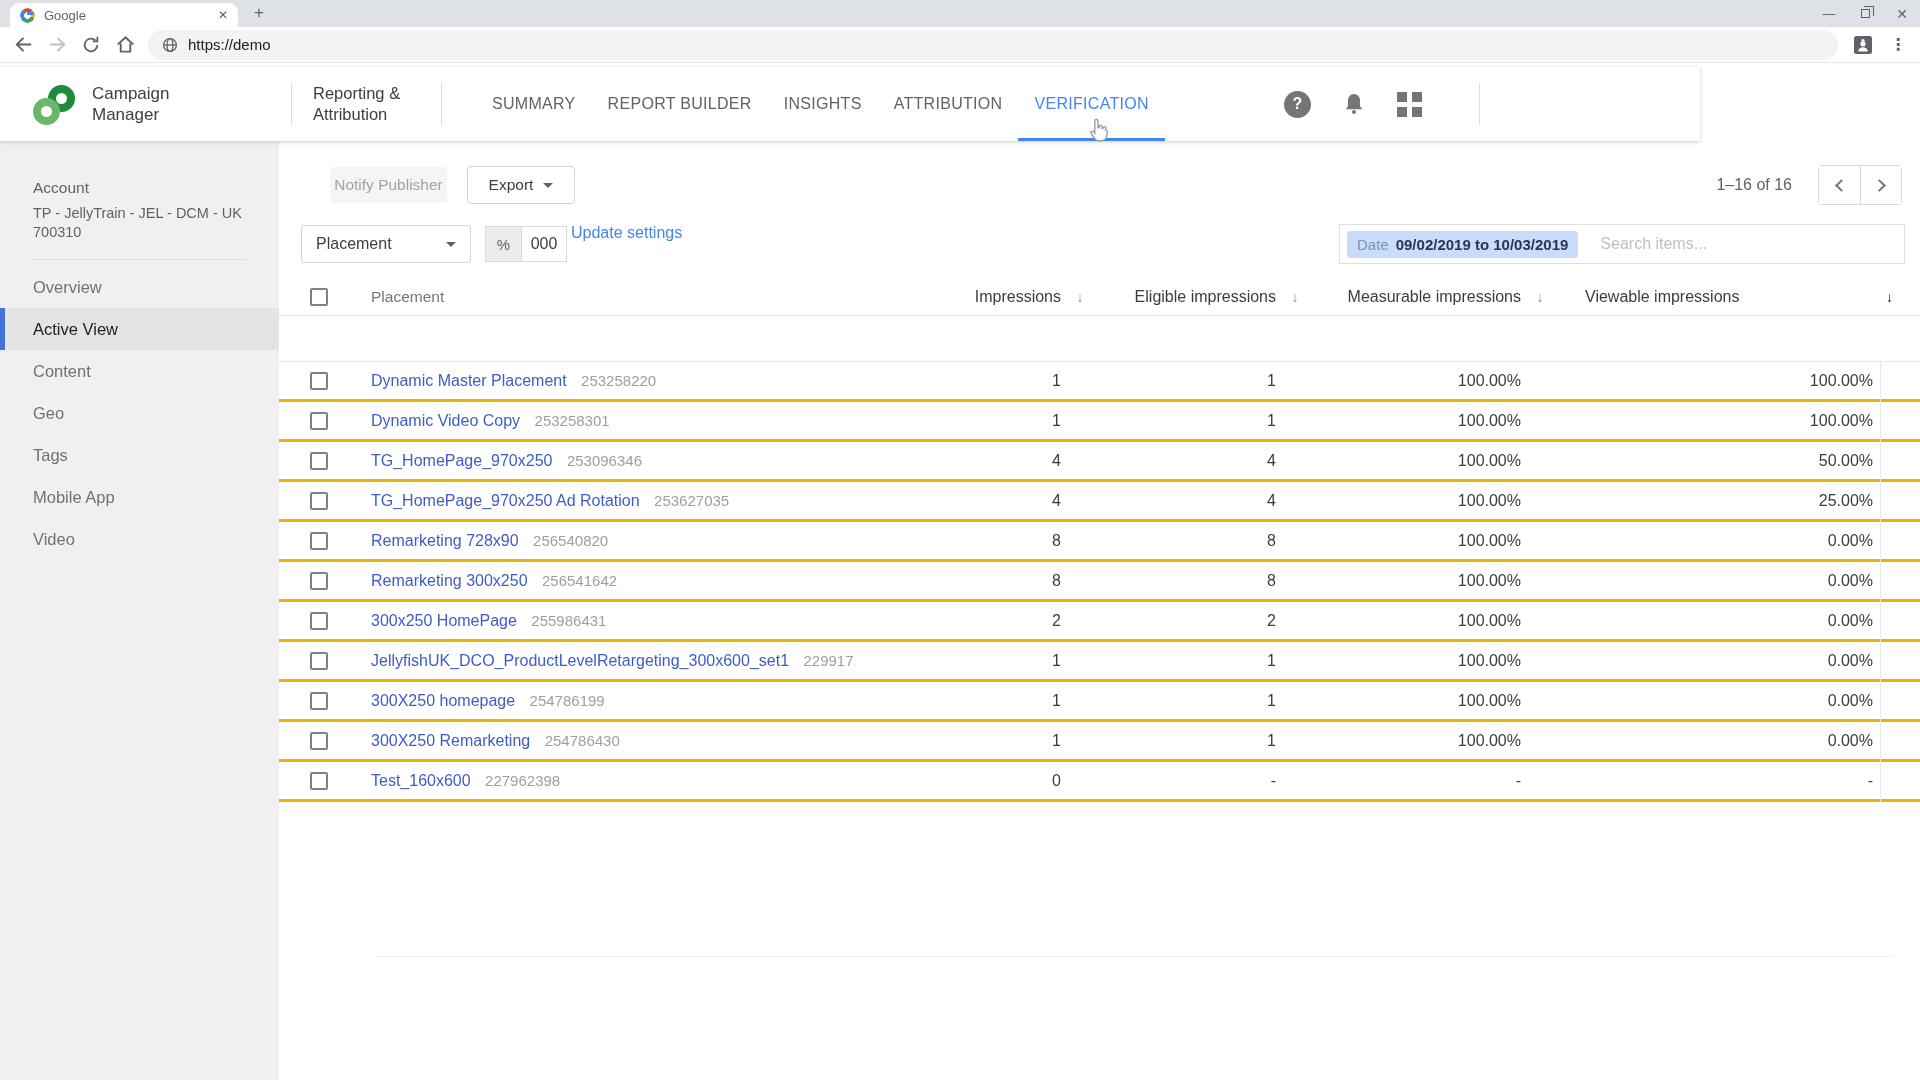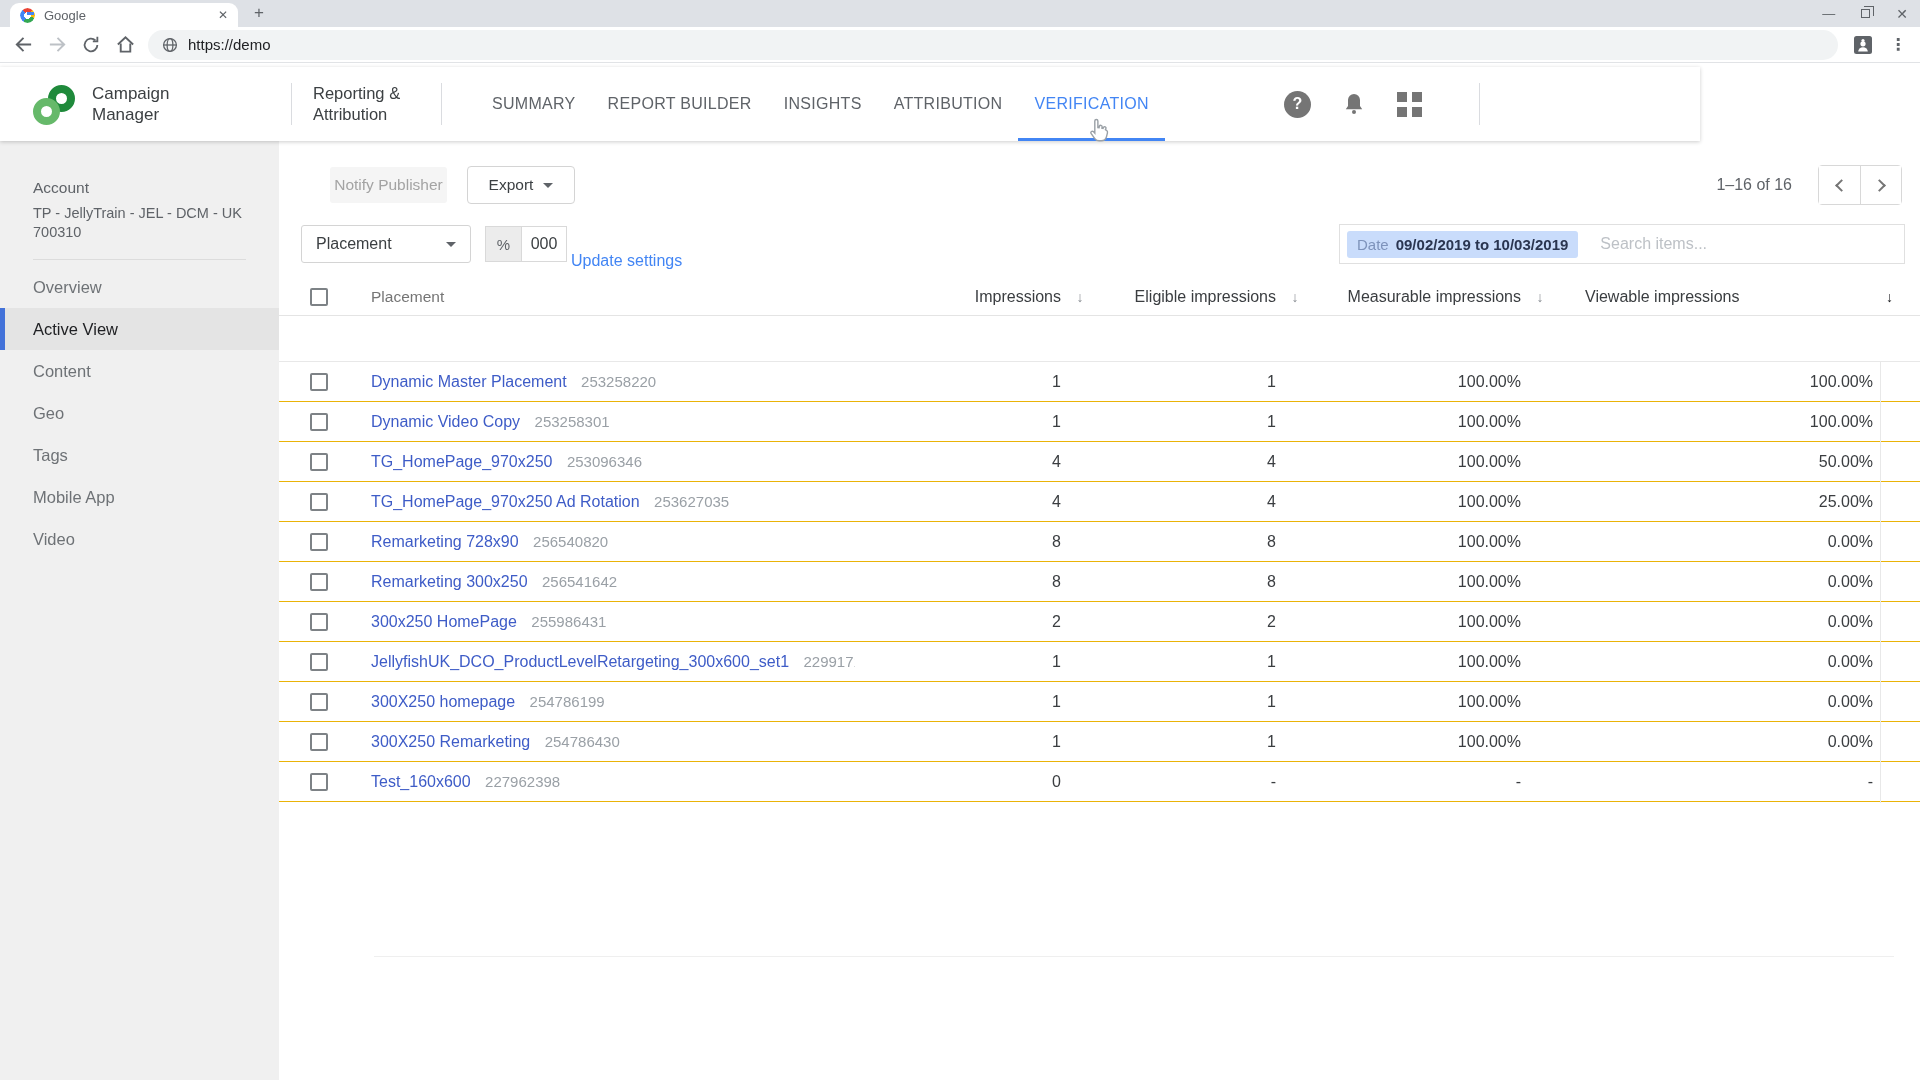--- a/index.html
+++ b/index.html
@@ -84,21 +84,21 @@
 
   .filters { position:absolute; top:83px; left:0; right:0; height:40px; }
   .dim-select { position:absolute; left:22px; top:1px; width:170px; height:38px; border:1px solid #d4d4d4;
     border-radius:3px; background:#fff; display:flex; align-items:center; padding:0 14px; font-size:16px; color:#3c4043; }
   .dim-select .caret { margin-left:auto; }
   .pct-group { position:absolute; left:206px; top:2px; height:36px; display:flex; }
   .pct-label { width:37px; background:#ececec; border:1px solid #d9d9d9; display:flex; align-items:center;
     justify-content:center; font-size:15px; color:#5f6368; }
   .pct-value { width:45px; background:#fff; border:1px solid #d9d9d9; border-left:none; display:flex;
     align-items:center; justify-content:center; font-size:16px; color:#3c4043; }
-  .update-link { position:absolute; left:292px; top:28px; font-size:16px; color:#4285f4; cursor:pointer; }
+  .update-link { position:absolute; left:292px; top:0; font-size:16px; color:#4285f4; cursor:pointer; }
   .search-box { position:absolute; right:15px; top:0; width:566px; height:40px; border:1px solid #e0e0e0;
     background:#fff; display:flex; align-items:center; padding-left:7px; }
   .date-chip { background:#c9dcfb; border-radius:3px; height:27px; display:flex; align-items:center;
     padding:0 10px; flex:0 0 auto; }
   .date-chip .dlabel { font-size:15px; color:#7e93bb; margin-right:7px; }
   .date-chip .dvalue { font-size:15px; font-weight:700; color:#2a3550; }
   .search-input { flex:1; border:none; outline:none; font-size:16px; color:#202124; padding-left:22px;
     font-family:inherit; background:transparent; }
   .search-input::placeholder { color:#bdc1c6; }
 
@@ -106,21 +106,21 @@
   .grid-row { display:grid; grid-template-columns:80px 1fr 210px 30px 185px 30px 215px 30px 325px 40px; align-items:center; }
   .thead { position:absolute; top:138px; left:0; right:0; height:37px; border-bottom:1px solid #e4e4e4;
     color:#757575; font-size:15.5px; }
   .th-label.num { text-align:right; }
   .sort-arrow { text-align:center; font-size:14px; color:#8a8f94; }
   .sort-arrow.dark { color:#202124; text-align:left; padding-left:6px; }
   .th-placement { padding-left:12px; }
   .th-viewable { text-align:left !important; padding-left:30px; }
   .tbody { position:absolute; top:175px; left:0; right:0; }
   .empty-row { height:46px; border-bottom:1px solid #e8e8e8; }
-  .trow { height:40px; border-bottom:1px solid #eab308; }
+  .trow { height:40px; border-bottom:3px solid #eab308; }
   .check-cell { display:flex; justify-content:center; }
   .checkbox { width:18px; height:18px; border:2px solid #7d8286; border-radius:2px; display:block; cursor:pointer; }
   .name-cell { padding-left:12px; white-space:nowrap; overflow:hidden; }
   .plink { color:#3e5cc7; font-size:16px; text-decoration:none; cursor:pointer; }
   .pid { color:#9aa0a6; font-size:15px; margin-left:10px; }
   .num { text-align:right; font-size:16px; color:#3a3d40; padding-right:4px; }
   .num.viewable { padding-right:7px; }
   .col-divider { position:absolute; left:1601px; top:221px; width:1px; height:441px; background:#e8e8e8; }
   .bottom-line { position:absolute; left:95px; top:815px; width:1520px; height:1px; background:#efefef; }
 </style>

